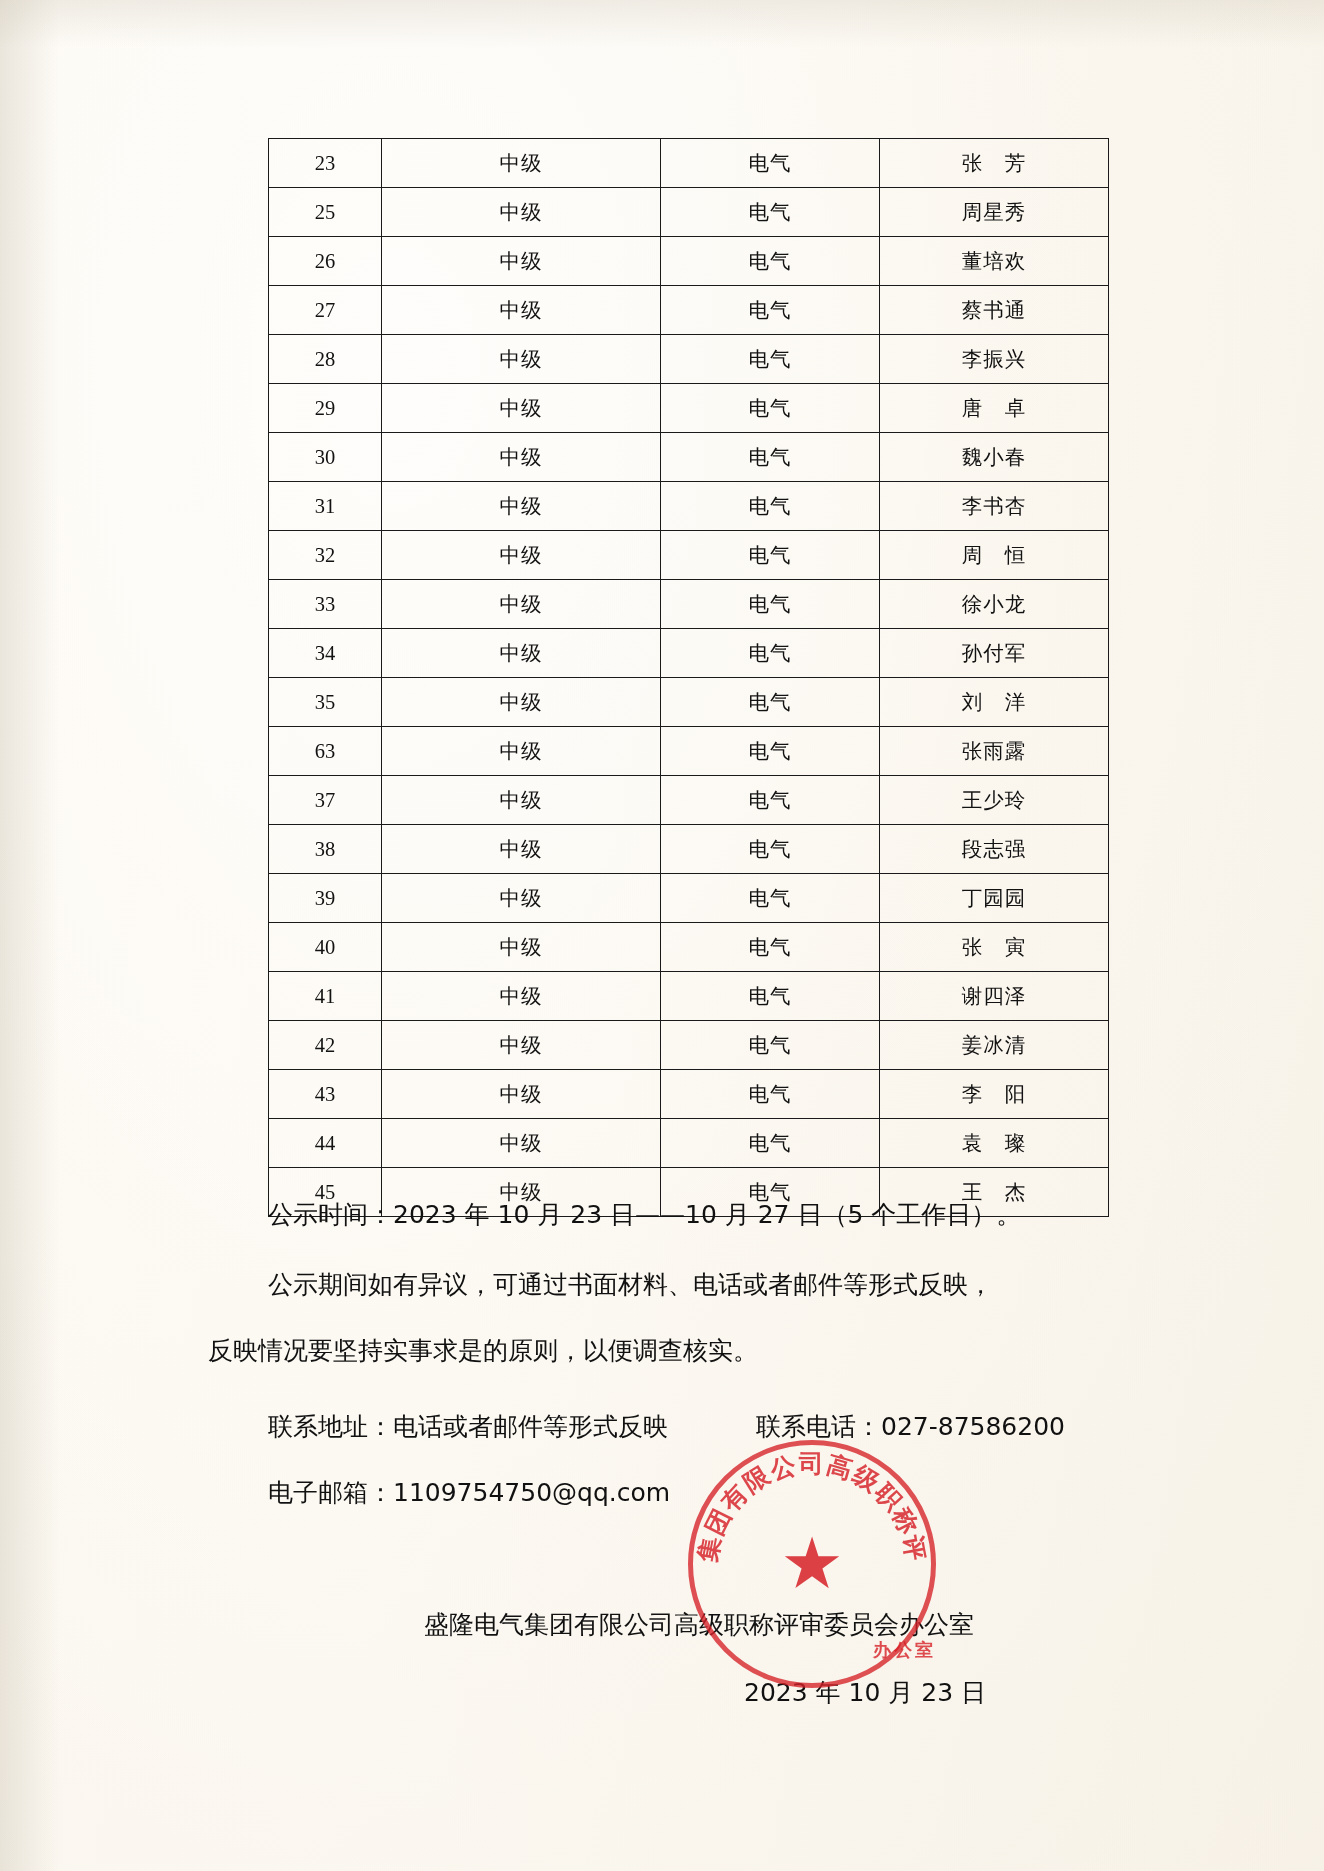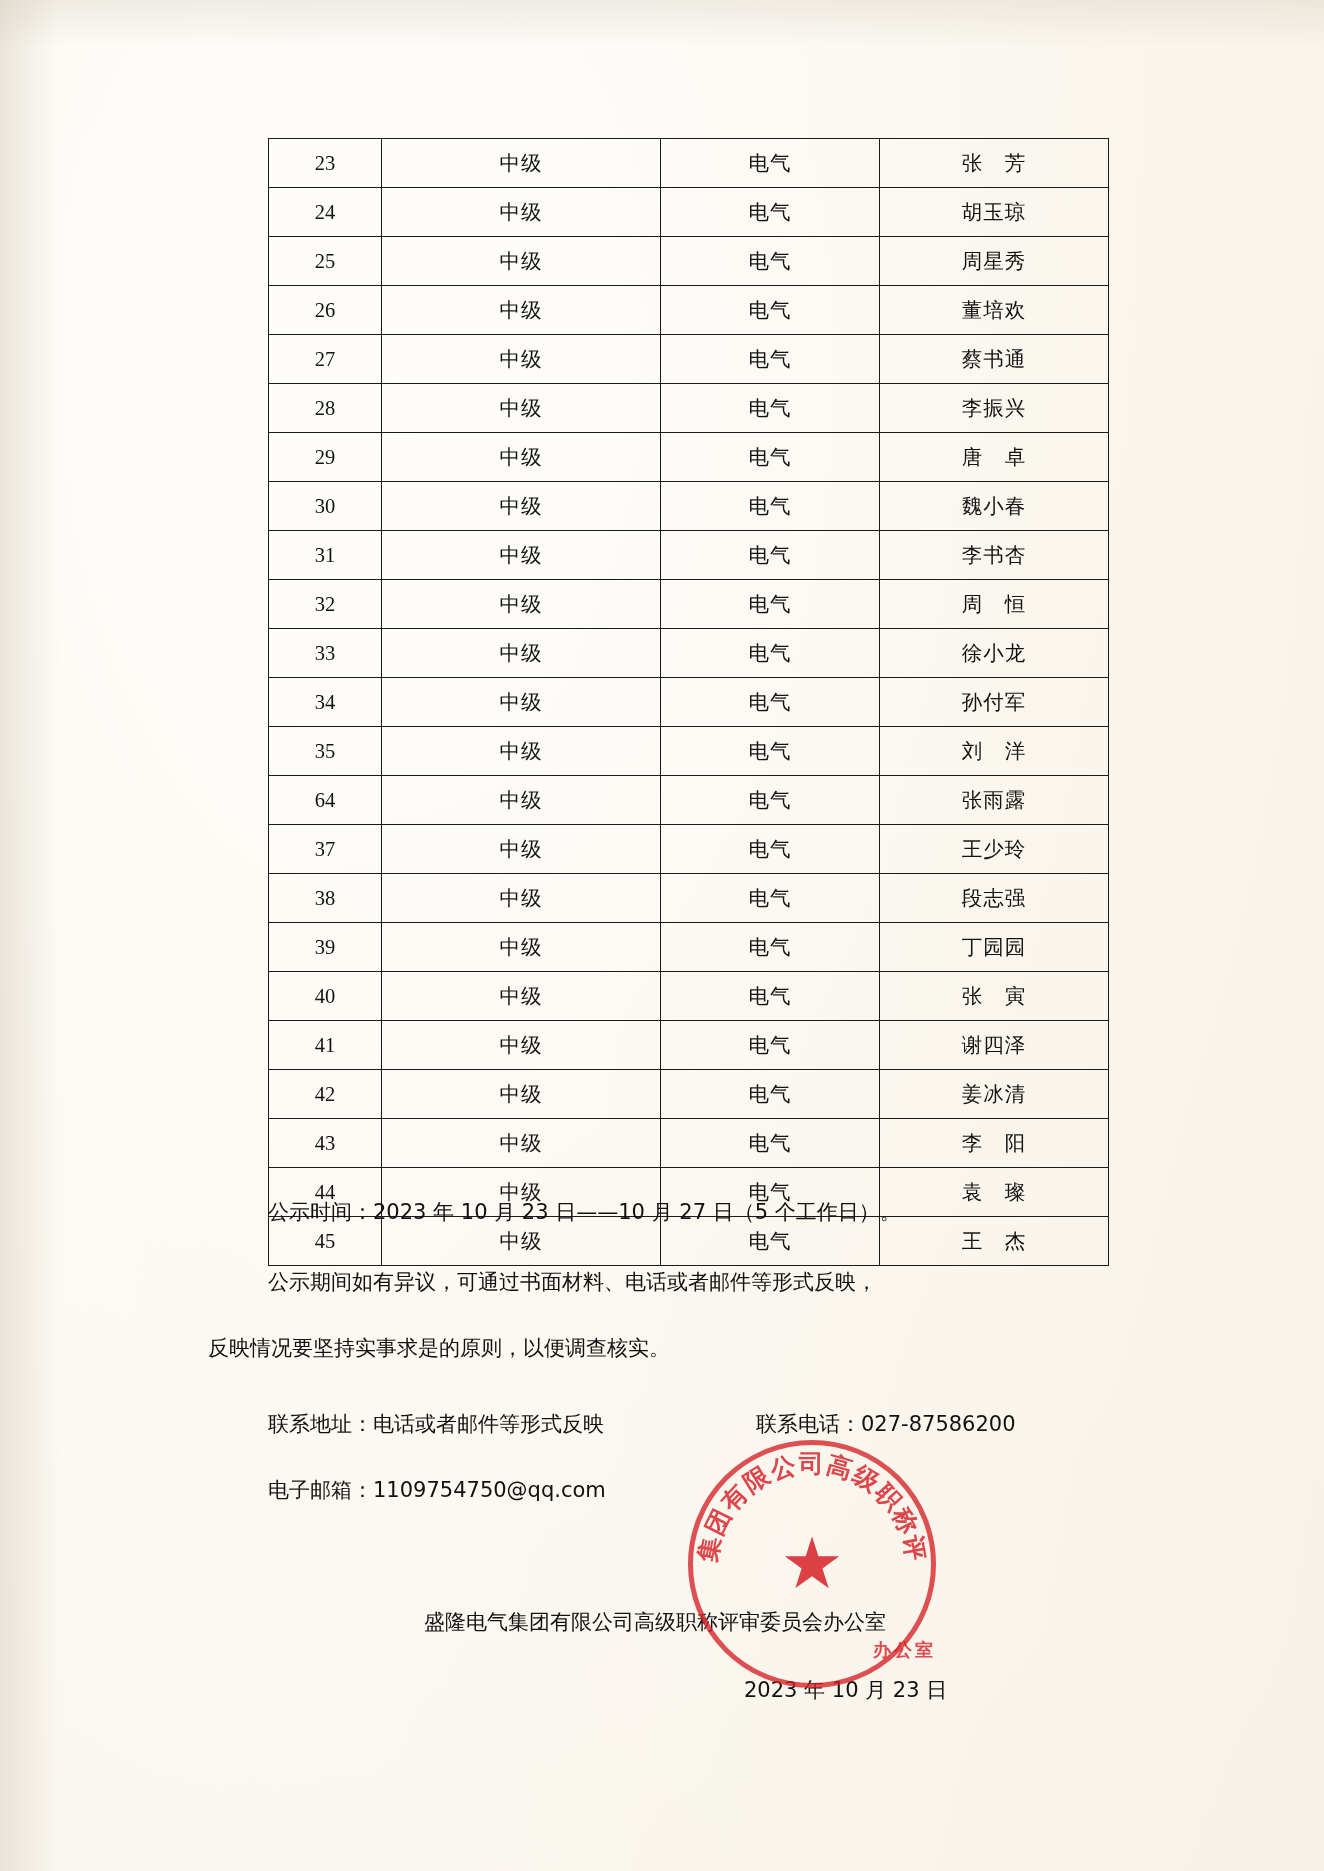--- a/index.html
+++ b/index.html
@@ -68,21 +68,21 @@
   table.roster td.c-no   { width: 112px; font-family: "Liberation Serif", serif; }
   table.roster td.c-lvl  { width: 278px; }
   table.roster td.c-maj  { width: 218px; }
   table.roster td.c-name { width: 228px; }
   .cn { font-family: "DejaVu Sans", "Liberation Sans", sans-serif; font-size: 19px; letter-spacing: 1px; }
 
   
   .para {
     position: absolute;
     font-family: "DejaVu Sans", "Liberation Sans", sans-serif;
-    font-size: 21px;
+    font-size: 25px;
     line-height: 1.2;
     color: #111;
     white-space: nowrap;
   }
   .p-indent { left: 268px; }
   .p-flush  { left: 208px; }
 
   
   .seal {
     position: absolute;
@@ -143,26 +143,20 @@
   <div class="tbl-wrap">
     <table class="roster">
       <tbody>
         <tr>
           <td class="c-no">23</td>
           <td class="c-lvl cn">中级</td>
           <td class="c-maj cn">电气</td>
           <td class="c-name cn">张　芳</td>
         </tr>
         <tr>
-          <td class="c-no">24</td>
-          <td class="c-lvl cn">中级</td>
-          <td class="c-maj cn">电气</td>
-          <td class="c-name cn">胡玉琼</td>
-        </tr>
-        <tr>
           <td class="c-no">25</td>
           <td class="c-lvl cn">中级</td>
           <td class="c-maj cn">电气</td>
           <td class="c-name cn">周星秀</td>
         </tr>
         <tr>
           <td class="c-no">26</td>
           <td class="c-lvl cn">中级</td>
           <td class="c-maj cn">电气</td>
           <td class="c-name cn">董培欢</td>
@@ -215,21 +209,21 @@
           <td class="c-maj cn">电气</td>
           <td class="c-name cn">孙付军</td>
         </tr>
         <tr>
           <td class="c-no">35</td>
           <td class="c-lvl cn">中级</td>
           <td class="c-maj cn">电气</td>
           <td class="c-name cn">刘　洋</td>
         </tr>
         <tr>
-          <td class="c-no">64</td>
+          <td class="c-no">63</td>
           <td class="c-lvl cn">中级</td>
           <td class="c-maj cn">电气</td>
           <td class="c-name cn">张雨露</td>
         </tr>
         <tr>
           <td class="c-no">37</td>
           <td class="c-lvl cn">中级</td>
           <td class="c-maj cn">电气</td>
           <td class="c-name cn">王少玲</td>
         </tr>

